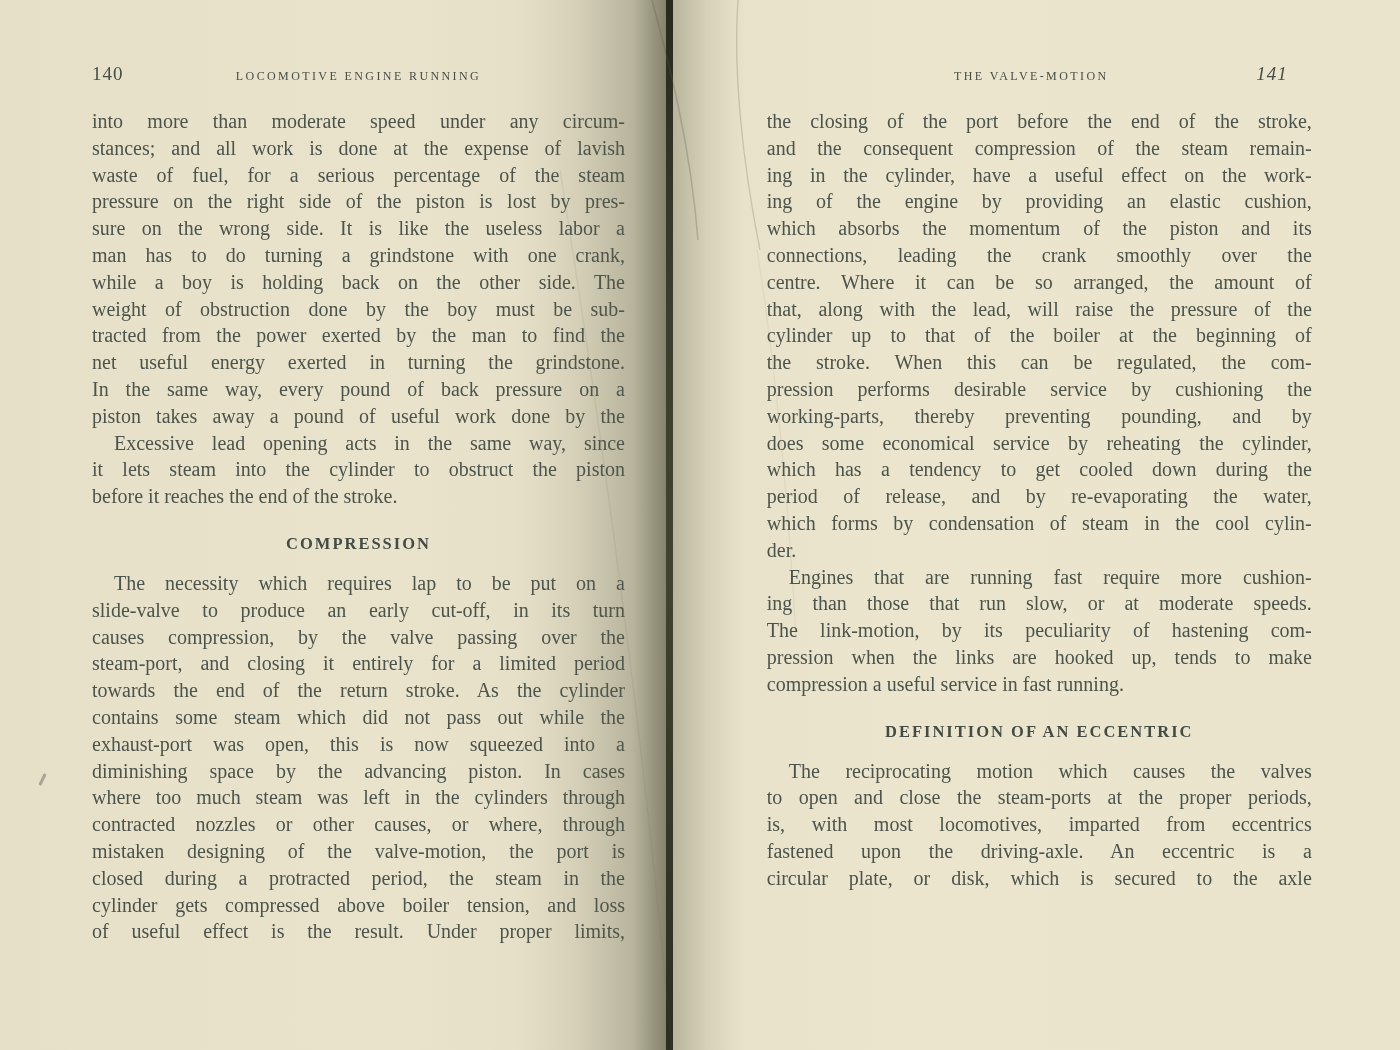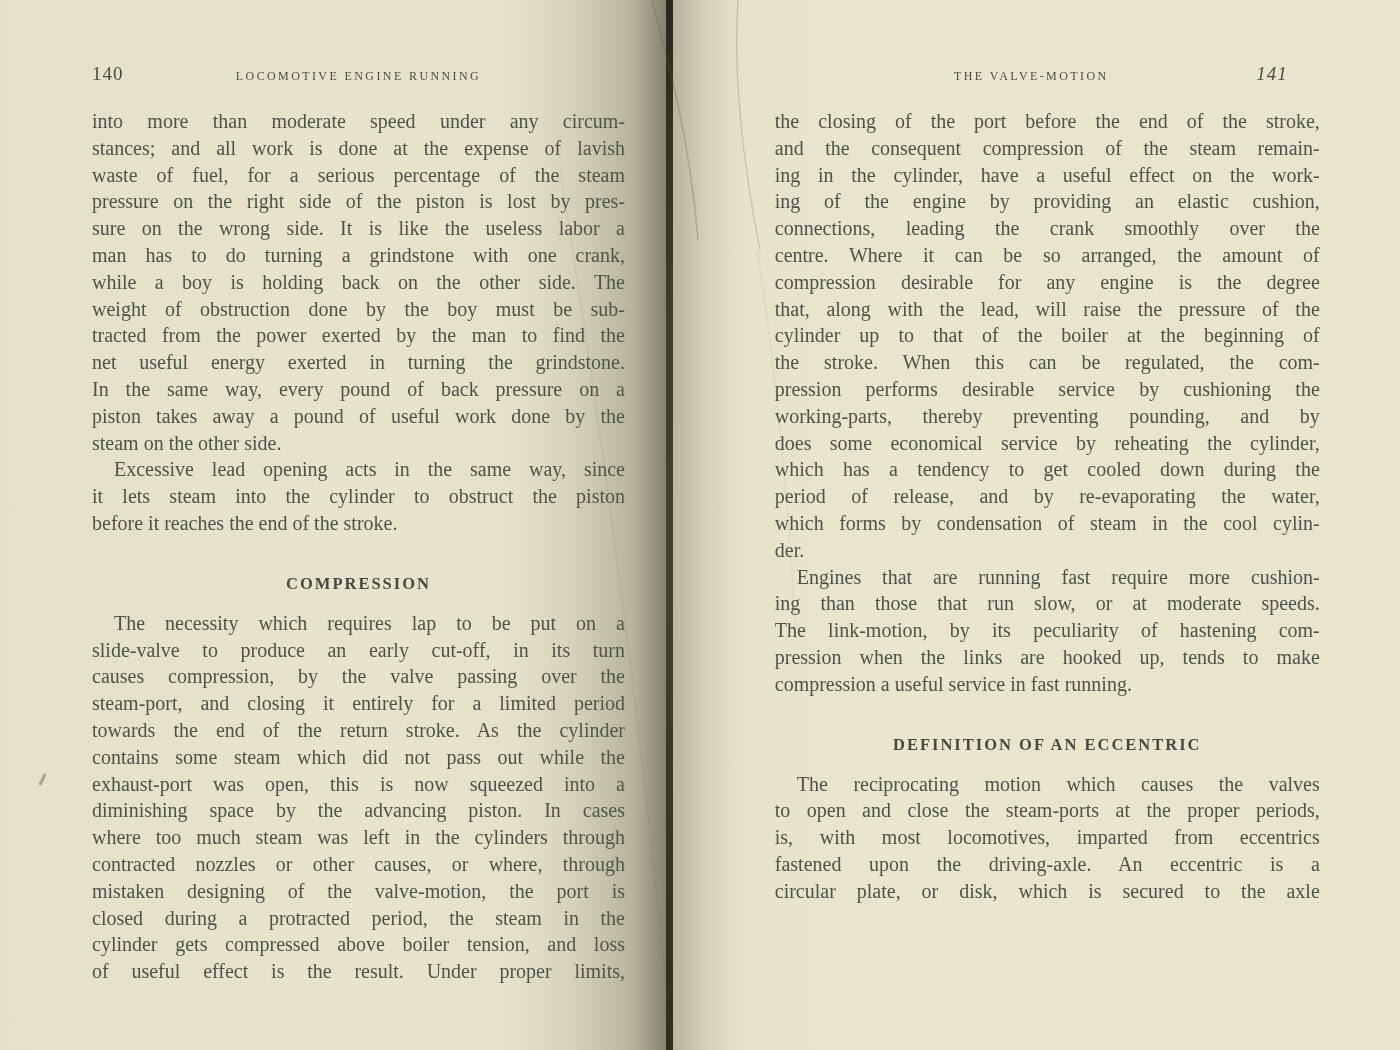--- a/index.html
+++ b/index.html
@@ -49,39 +49,39 @@
   .folio { font-size: 19px; letter-spacing: 1px; }
   .folio.right-folio { text-align: right; padding-right: 16px; font-style: italic; }
   .running-title {
     text-align: center;
     font-size: 12px;
     letter-spacing: 2.4px;
     white-space: nowrap;
   }
   .page-body { position: absolute; top: 108px; color: #4b544c; }
   .page.left  .page-body { left: 92px; width: 533px; }
-  .page.right .page-body { left: 102px; width: 545px; }
+  .page.right .page-body { left: 94px; width: 545px; }
   .para { margin: 0; }
   .line {
     font-size: 20px;
     line-height: 26.8px;
     text-align: justify;
     text-align-last: justify;
     white-space: nowrap;
     overflow: hidden;
   }
   .line.last { text-align-last: left; }
   .para.indent .line:first-child { text-indent: 22px; }
   .section-heading {
     text-align: center;
     font-weight: bold;
     font-size: 16.5px;
     letter-spacing: 2px;
     line-height: 20px;
-    margin: 37px 0 16px 0;
+    margin: 24px 0 16px 0;
     color: #424b44;
     white-space: nowrap;
   }
   .creases { position: absolute; top: 0; left: 0; pointer-events: none; }
   .pencil-mark {
     position: absolute;
     left: 41px;
     top: 773px;
     width: 3px;
     height: 13px;
@@ -108,21 +108,20 @@
           <div class="line">waste of fuel, for a serious percentage of the steam</div>
           <div class="line">pressure on the right side of the piston is lost by pres-</div>
           <div class="line">sure on the wrong side.  It is like the useless labor a</div>
           <div class="line">man has to do turning a grindstone with one crank,</div>
           <div class="line">while a boy is holding back on the other side.  The</div>
           <div class="line">weight of obstruction done by the boy must be sub-</div>
           <div class="line">tracted from the power exerted by the man to find the</div>
           <div class="line">net useful energy exerted in turning the grindstone.</div>
           <div class="line">In the same way, every pound of back pressure on a</div>
           <div class="line">piston takes away a pound of useful work done by the</div>
-          <div class="line last">steam on the other side.</div>
         </div>
         <div class="para indent">
           <div class="line">Excessive lead opening acts in the same way, since</div>
           <div class="line">it lets steam into the cylinder to obstruct the piston</div>
           <div class="line last">before it reaches the end of the stroke.</div>
         </div>
         <div class="section-heading">COMPRESSION</div>
         <div class="para indent">
           <div class="line">The necessity which requires lap to be put on a</div>
           <div class="line">slide-valve to produce an early cut-off, in its turn</div>
@@ -150,23 +149,23 @@
       <span></span>
       <span class="running-title">THE VALVE-MOTION</span>
       <span class="folio right-folio">141</span>
     </div>
     <div class="page-body" id="right-body">
         <div class="para">
           <div class="line">the closing of the port before the end of the stroke,</div>
           <div class="line">and the consequent compression of the steam remain-</div>
           <div class="line">ing in the cylinder, have a useful effect on the work-</div>
           <div class="line">ing of the engine by providing an elastic cushion,</div>
+          <div class="line">which absorbs the momentum of the piston and its</div>
           <div class="line">connections, leading the crank smoothly over the</div>
           <div class="line">centre.  Where it can be so arranged, the amount of</div>
-          <div class="line">compression desirable for any engine is the degree</div>
           <div class="line">that, along with the lead, will raise the pressure of the</div>
           <div class="line">cylinder up to that of the boiler at the beginning of</div>
           <div class="line">the stroke.  When this can be regulated, the com-</div>
           <div class="line">pression performs desirable service by cushioning the</div>
           <div class="line">working-parts, thereby preventing pounding, and by</div>
           <div class="line">does some economical service by reheating the cylinder,</div>
           <div class="line">which has a tendency to get cooled down during the</div>
           <div class="line">period of release, and by re-evaporating the water,</div>
           <div class="line">which forms by condensation of steam in the cool cylin-</div>
           <div class="line last">der.</div>

